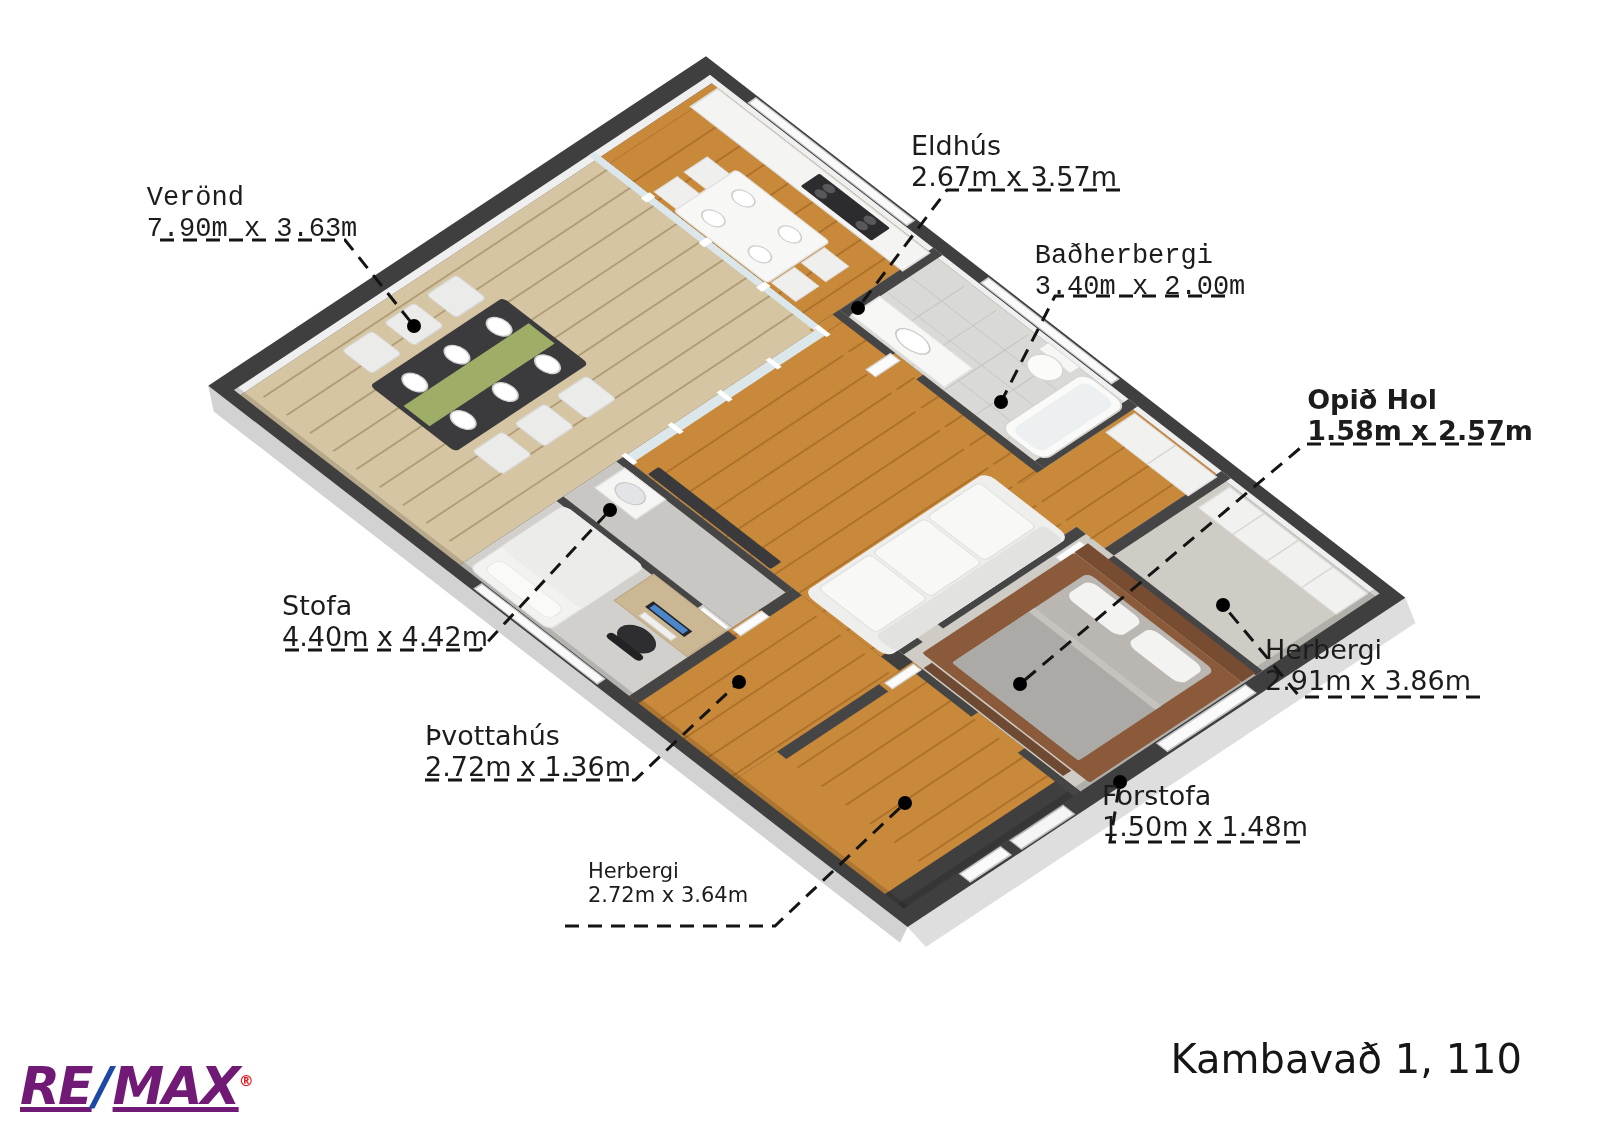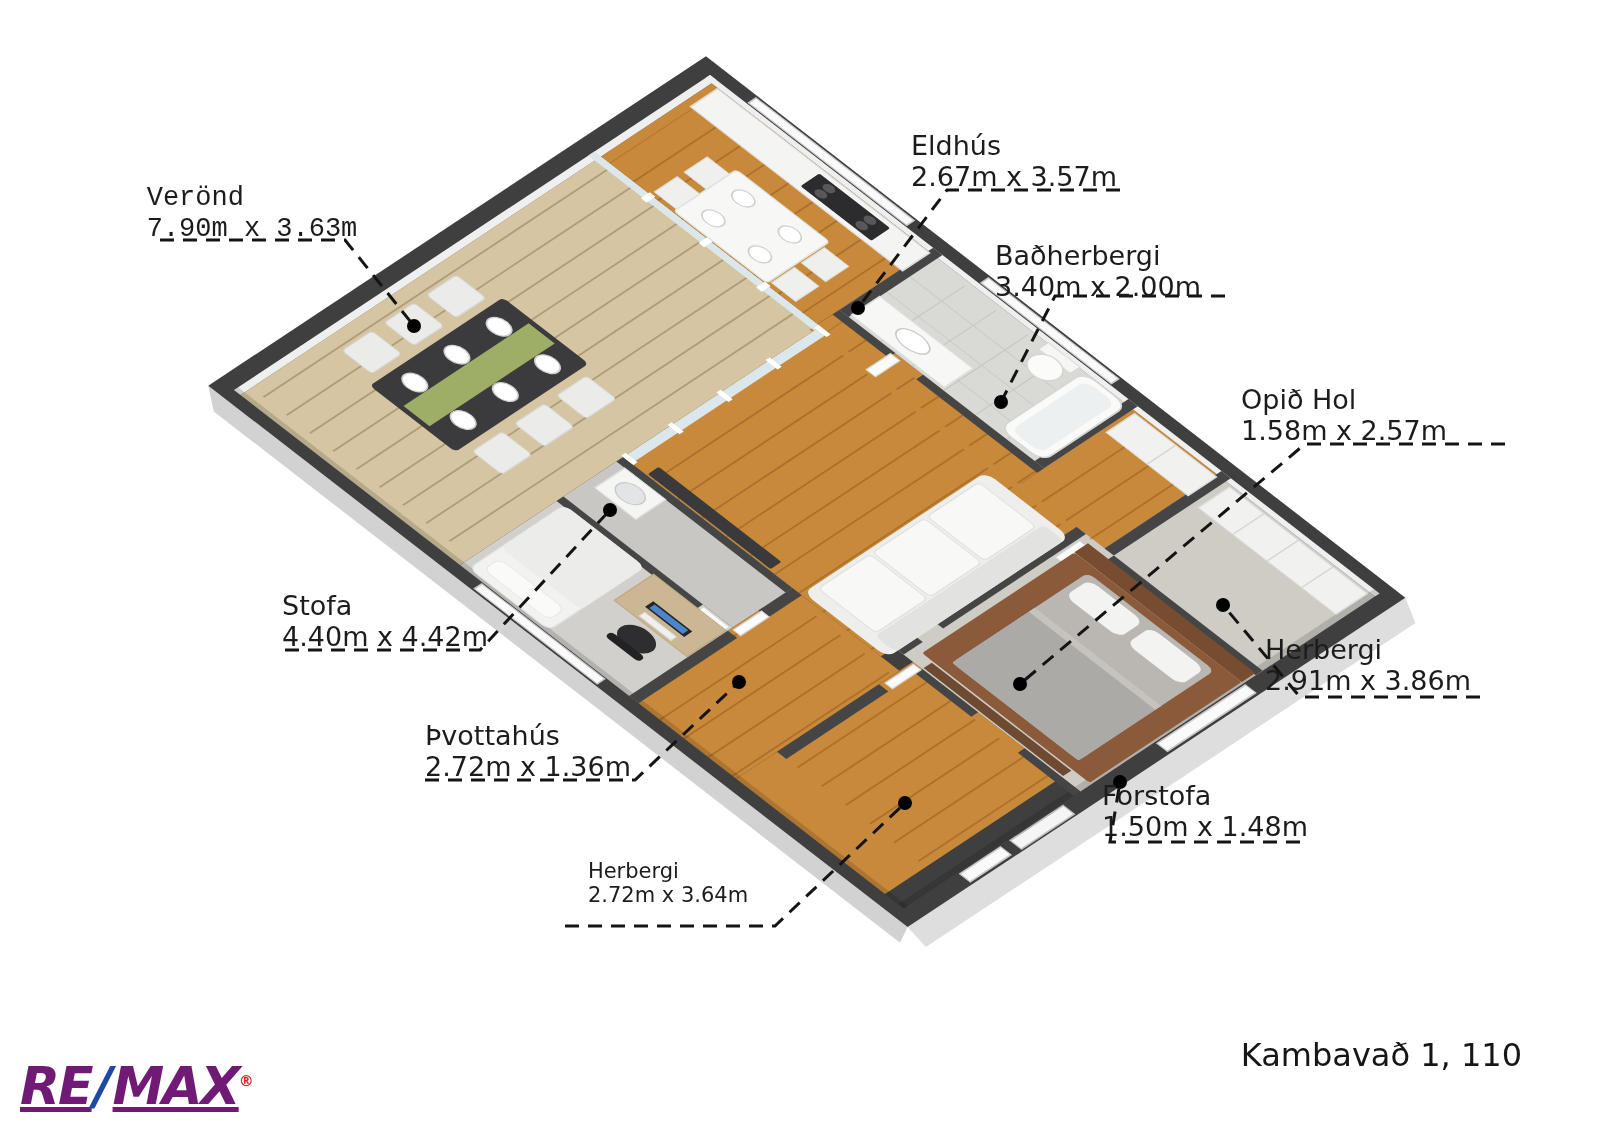--- a/index.html
+++ b/index.html
@@ -11,21 +11,21 @@
               color:#1c1c1c;line-height:1.14;white-space:nowrap;z-index:5;}
   .rl-title{font-size:27px;}
   .rl-title-sm{font-size:21px;}
   .rl-dims{font-size:27px;}
   .rl-dims-lg{font-size:21px;}
   #brand{position:absolute;left:20px;top:1056px;font-weight:900;font-style:italic;
          font-size:52px;letter-spacing:-2px;z-index:6;}
   #brand .re,#brand .max{color:#701a75;text-decoration:underline;}
   #brand .slash{color:#1d49a5;padding:0 2px;}
   #brand .reg{color:#e01f26;font-size:15px;font-style:normal;vertical-align:super;letter-spacing:0;}
-  #address{position:absolute;right:78px;top:1036px;font-size:32px;color:#161616;z-index:6;}
+  #address{position:absolute;right:78px;top:1036px;font-size:40px;color:#161616;z-index:6;}
   .leaders path{fill:none;stroke:#141414;stroke-width:3;stroke-dasharray:14 9;}
   .leaders circle{fill:#000;}
 </style>
 </head>
 <body>
 
 <div id="canvas">
 
   <svg id="plan-svg" width="1600" height="1132" viewBox="0 0 1600 1132">
 
@@ -263,25 +263,25 @@
   </svg>
 
   <div class="room-label" style="left:252px;top:214px;font-family:Liberation Mono, monospace;">
     <div class="rl-title">Verönd</div>
     <div class="rl-dims">7.90m x 3.63m</div>
   </div>
   <div class="room-label" style="left:1014px;top:162px;">
     <div class="rl-title">Eldhús</div>
     <div class="rl-dims">2.67m x 3.57m</div>
   </div>
-  <div class="room-label" style="left:1098px;top:272px;">
+  <div class="room-label" style="left:1140px;top:272px;font-family:Liberation Mono, monospace;">
     <div class="rl-title">Baðherbergi</div>
     <div class="rl-dims">3.40m x 2.00m</div>
   </div>
-  <div class="room-label" style="left:1344px;top:416px;">
+  <div class="room-label" style="left:1420px;top:416px;font-weight:bold;">
     <div class="rl-title">Opið Hol</div>
     <div class="rl-dims">1.58m x 2.57m</div>
   </div>
   <div class="room-label" style="left:385px;top:622px;">
     <div class="rl-title">Stofa</div>
     <div class="rl-dims">4.40m x 4.42m</div>
   </div>
   <div class="room-label" style="left:1368px;top:666px;">
     <div class="rl-title">Herbergi</div>
     <div class="rl-dims">2.91m x 3.86m</div>

